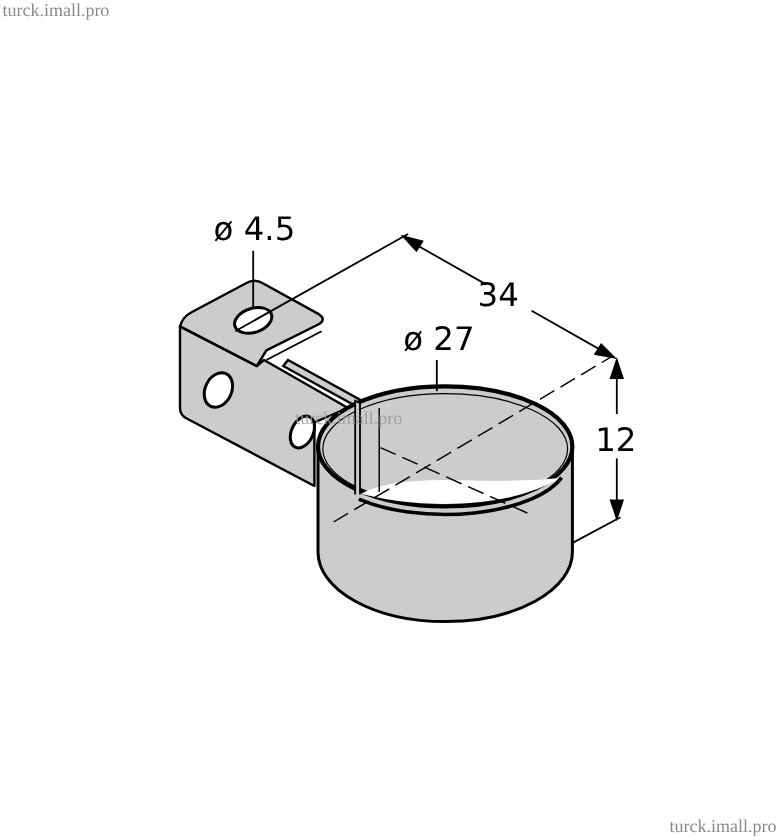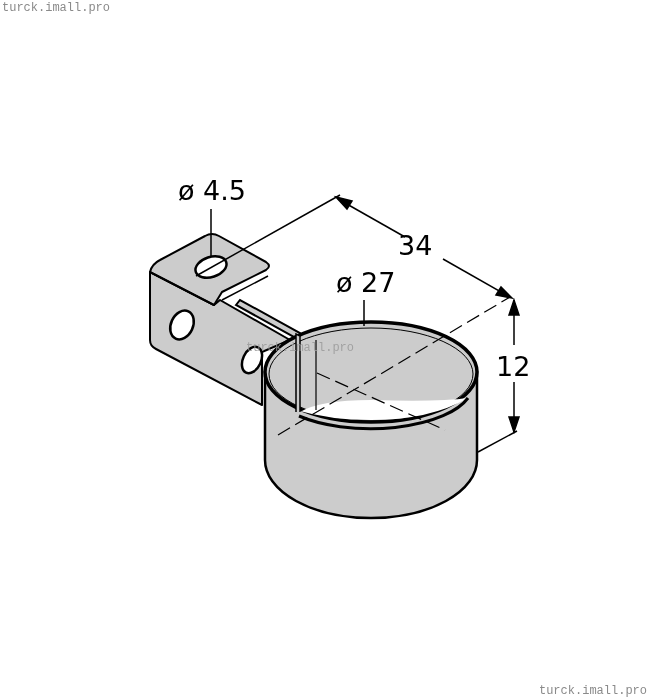--- a/index.html
+++ b/index.html
@@ -1,17 +1,17 @@
 <!DOCTYPE html>
 <html><head>
 <meta charset="utf-8">
 <style>
   html, body { margin:0; padding:0; background:#ffffff; }
   body { width:653px; height:700px; position:relative; overflow:hidden; font-family:"DejaVu Sans", sans-serif; }
-  .wm { position:absolute; font-family:Liberation Mono, monospace; font-size:12px; color:#8a8a8a; }
+  .wm { position:absolute; font-family:Liberation Serif, serif; font-size:15px; color:#8a8a8a; }
   #wm-top { left:2px; top:1px; }
   #wm-bottom { right:6px; bottom:2px; }
   #wm-center { left:246px; top:341px; color:#9a9a9a; opacity:0.85; }
   svg { position:absolute; left:0; top:0; }
   .dim-text { font-family:"DejaVu Sans", sans-serif; font-size:27px; fill:#000; }
 </style>
 </head>
 <body>
 
 <div class="wm" id="wm-top">turck.imall.pro</div>

